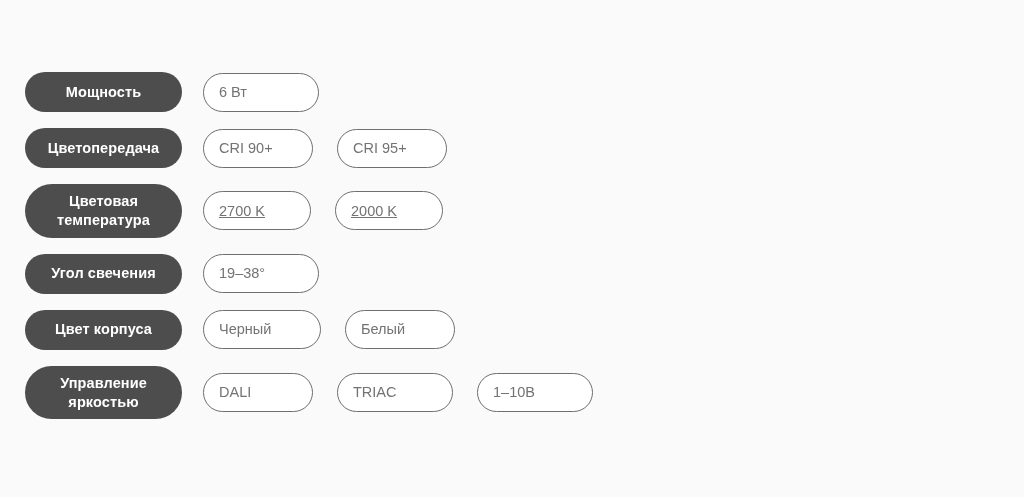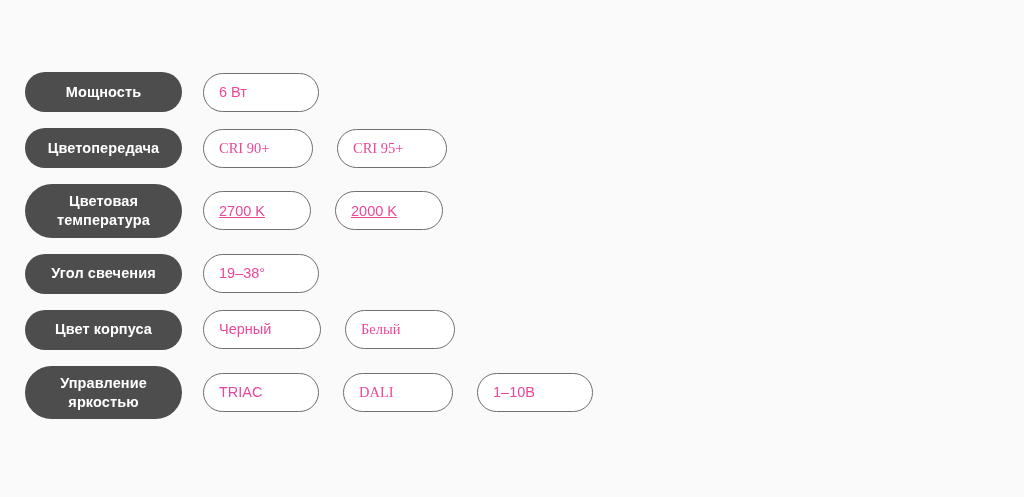--- a/index.html
+++ b/index.html
@@ -58,34 +58,34 @@
     align-items: center;
     margin-left: 21px;
   }
 
   .value-pill {
     box-sizing: border-box;
     height: 39px;
     background: #ffffff;
     border: 1.6px solid #6f6f6f;
     border-radius: 999px;
-    color: #ec4899;
+    color: #737373;
     font-size: 14.5px;
     line-height: 1;
     display: flex;
     align-items: center;
     padding: 0 16px 0 15px;
     margin-right: 24px;
     white-space: nowrap;
   }
   .value-pill:last-child { margin-right: 0; }
 
   
   .w-116 { width: 116px; }
-  .w-110 { width: 110px; font-family: Liberation Serif, serif; }
+  .w-110 { width: 110px; }
   .w-118 { width: 118px; }
   .w-120 { width: 120px; }
   .w-108 { width: 108px; text-decoration: underline; }
 </style>
 </head>
 <body>
 
 <div id="spec-table">
 
   <div class="spec-row">
@@ -122,19 +122,19 @@
     <div class="label-pill">Цвет корпуса</div>
     <div class="values">
       <div class="value-pill w-118">Черный</div>
       <div class="value-pill w-110">Белый</div>
     </div>
   </div>
 
   <div class="spec-row">
     <div class="label-pill two-line">Управление яркостью</div>
     <div class="values">
+      <div class="value-pill w-110">DALI</div>
       <div class="value-pill w-116">TRIAC</div>
-      <div class="value-pill w-110">DALI</div>
       <div class="value-pill w-116">1–10В</div>
     </div>
   </div>
 
 </div>
 
 </body></html>

